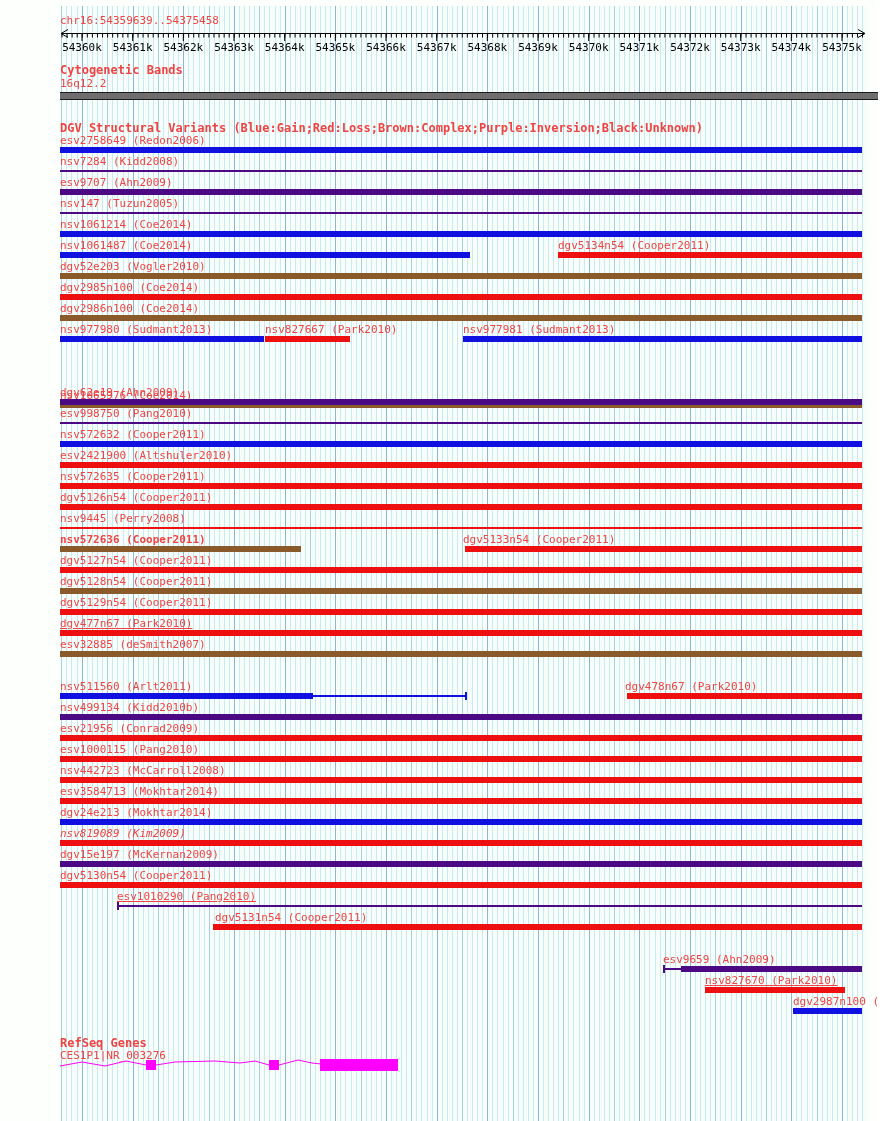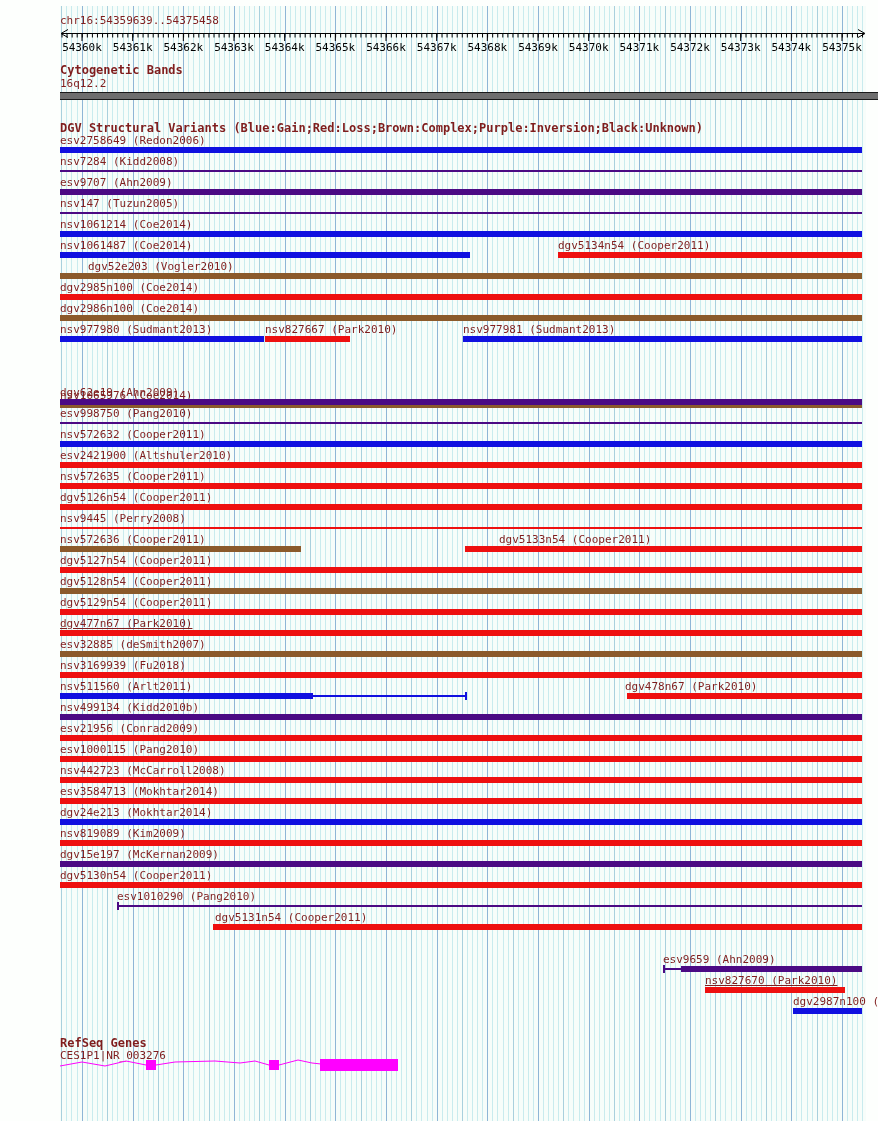--- a/index.html
+++ b/index.html
@@ -1,17 +1,17 @@
 <!DOCTYPE html>
 <html><head>
 <meta charset="utf-8">
 <style>
   html,body{margin:0;padding:0;background:#ffffff;}
   .canvas{position:relative;width:878px;height:1121px;overflow:hidden;background:#fdfffd;
-          font-family:"DejaVu Sans Mono",monospace;color:#7f1d1d;}
+          font-family:"DejaVu Sans Mono",monospace;color:#ef4444;}
   .grid{position:absolute;left:60px;top:6px;width:806px;height:1115px;
         background-color:#f7fdfa;
         background-image:
           repeating-linear-gradient(90deg,#8fb6d6 0 1px,transparent 1px 50.667px),
           repeating-linear-gradient(90deg,#a9d0dd 0 1px,transparent 1px 25.333px),
           repeating-linear-gradient(90deg,#c9ebee 0 1px,transparent 1px 5.0667px);
         background-position:22px 0,22px 0,22px 0;}
   .mono{position:absolute;font:11px/13px "DejaVu Sans Mono",monospace;white-space:pre;}
   .title{position:absolute;font:bold 12px/13px "DejaVu Sans Mono",monospace;white-space:pre;}
   .cytoband-bar{position:absolute;left:60px;top:92px;width:830px;height:6px;
@@ -256,21 +256,21 @@
         <div class="vlabel" style="left: 60px;">nsv1061214 (Coe2014)</div>
         <div class="vbar thick" style="left: 60px; width: 802px; background: rgb(16, 16, 224);"></div>
       </div>
       <div class="variant-row" style="top: 240px;">
         <div class="vlabel" style="left: 60px;">nsv1061487 (Coe2014)</div>
         <div class="vbar thick" style="left: 60px; width: 410px; background: rgb(16, 16, 224);"></div>
         <div class="vlabel" style="left: 558px;">dgv5134n54 (Cooper2011)</div>
         <div class="vbar thick" style="left: 558px; width: 304px; background: rgb(238, 16, 16);"></div>
       </div>
       <div class="variant-row" style="top: 261px;">
-        <div class="vlabel" style="left: 60px; margin-left: 28px;">dgv52e203 (Vogler2010)</div>
+        <div class="vlabel" style="left: 60px;">dgv52e203 (Vogler2010)</div>
         <div class="vbar thick" style="left: 60px; width: 802px; background: rgb(139, 90, 43);"></div>
       </div>
       <div class="variant-row" style="top: 282px;">
         <div class="vlabel" style="left: 60px;">dgv2985n100 (Coe2014)</div>
         <div class="vbar thick" style="left: 60px; width: 802px; background: rgb(238, 16, 16);"></div>
       </div>
       <div class="variant-row" style="top: 303px;">
         <div class="vlabel" style="left: 60px;">dgv2986n100 (Coe2014)</div>
         <div class="vbar thick" style="left: 60px; width: 802px; background: rgb(139, 90, 43);"></div>
       </div>
@@ -308,23 +308,23 @@
       </div>
       <div class="variant-row" style="top: 492px;">
         <div class="vlabel" style="left: 60px;">dgv5126n54 (Cooper2011)</div>
         <div class="vbar thick" style="left: 60px; width: 802px; background: rgb(238, 16, 16);"></div>
       </div>
       <div class="variant-row" style="top: 513px;">
         <div class="vlabel" style="left: 60px;">nsv9445 (Perry2008)</div>
         <div class="vbar thin" style="left: 60px; width: 802px; background: rgb(238, 16, 16);"></div>
       </div>
       <div class="variant-row" style="top: 534px;">
-        <div class="vlabel" style="left: 60px;">nsv572636 (Cooper2011)</div>
+        <div class="vlabel" style="left: 60px; font-weight: bold;">nsv572636 (Cooper2011)</div>
         <div class="vbar thick" style="left: 60px; width: 241px; background: rgb(139, 90, 43);"></div>
-        <div class="vlabel" style="left: 463px; margin-left: 36px;">dgv5133n54 (Cooper2011)</div>
+        <div class="vlabel" style="left: 463px;">dgv5133n54 (Cooper2011)</div>
         <div class="vbar thick" style="left: 465px; width: 397px; background: rgb(238, 16, 16);"></div>
       </div>
       <div class="variant-row" style="top: 555px;">
         <div class="vlabel" style="left: 60px;">dgv5127n54 (Cooper2011)</div>
         <div class="vbar thick" style="left: 60px; width: 802px; background: rgb(238, 16, 16);"></div>
       </div>
       <div class="variant-row" style="top: 576px;">
         <div class="vlabel" style="left: 60px;">dgv5128n54 (Cooper2011)</div>
         <div class="vbar thick" style="left: 60px; width: 802px; background: rgb(139, 90, 43);"></div>
       </div>
@@ -332,24 +332,20 @@
         <div class="vlabel" style="left: 60px;">dgv5129n54 (Cooper2011)</div>
         <div class="vbar thick" style="left: 60px; width: 802px; background: rgb(238, 16, 16);"></div>
       </div>
       <div class="variant-row" style="top: 618px;">
         <div class="vlabel" style="left: 60px; text-decoration: underline;">dgv477n67 (Park2010)</div>
         <div class="vbar thick" style="left: 60px; width: 802px; background: rgb(238, 16, 16);"></div>
       </div>
       <div class="variant-row" style="top: 639px; padding-left: 44px;">
         <div class="vlabel" style="left: 60px;">esv32885 (deSmith2007)</div>
         <div class="vbar thick" style="left: 60px; width: 802px; background: rgb(139, 90, 43);"></div>
-      </div>
-      <div class="variant-row" style="top: 660px;">
-        <div class="vlabel" style="left: 60px;">nsv3169939 (Fu2018)</div>
-        <div class="vbar thick" style="left: 60px; width: 802px; background: rgb(238, 16, 16);"></div>
       </div>
       <div class="variant-row" style="top: 681px;">
         <div class="vlabel" style="left: 60px;">nsv511560 (Arlt2011)</div>
         <div class="vbar thick" style="left: 60px; width: 253px; background: rgb(16, 16, 224);"></div>
         <div class="vbar thin" style="left: 313px; width: 153px; background: rgb(16, 16, 224);"></div>
         <div class="vbar tick" style="left: 465px; background: rgb(16, 16, 224);"></div>
         <div class="vlabel" style="left: 625px;">dgv478n67 (Park2010)</div>
         <div class="vbar thick" style="left: 627px; width: 235px; background: rgb(238, 16, 16);"></div>
       </div>
       <div class="variant-row" style="top: 702px;">
@@ -370,33 +366,33 @@
       </div>
       <div class="variant-row" style="top: 786px;">
         <div class="vlabel" style="left: 60px;">esv3584713 (Mokhtar2014)</div>
         <div class="vbar thick" style="left: 60px; width: 802px; background: rgb(238, 16, 16);"></div>
       </div>
       <div class="variant-row" style="top: 807px;">
         <div class="vlabel" style="left: 60px;">dgv24e213 (Mokhtar2014)</div>
         <div class="vbar thick" style="left: 60px; width: 802px; background: rgb(16, 16, 224);"></div>
       </div>
       <div class="variant-row" style="top: 828px;">
-        <div class="vlabel" style="left: 60px;">nsv819089 (Kim2009)</div>
+        <div class="vlabel" style="left: 60px; font-style: italic;">nsv819089 (Kim2009)</div>
         <div class="vbar thick" style="left: 60px; width: 802px; background: rgb(238, 16, 16);"></div>
       </div>
       <div class="variant-row" style="top: 849px;">
         <div class="vlabel" style="left: 60px;">dgv15e197 (McKernan2009)</div>
         <div class="vbar thick" style="left: 60px; width: 802px; background: rgb(75, 10, 132);"></div>
       </div>
       <div class="variant-row" style="top: 870px;">
         <div class="vlabel" style="left: 60px;">dgv5130n54 (Cooper2011)</div>
         <div class="vbar thick" style="left: 60px; width: 802px; background: rgb(238, 16, 16);"></div>
       </div>
       <div class="variant-row" style="top: 891px;">
-        <div class="vlabel" style="left: 117px;">esv1010290 (Pang2010)</div>
+        <div class="vlabel" style="left: 117px; text-decoration: underline;">esv1010290 (Pang2010)</div>
         <div class="vbar tick" style="left: 117px; background: rgb(75, 10, 132);"></div>
         <div class="vbar thin" style="left: 117px; width: 745px; background: rgb(75, 10, 132);"></div>
       </div>
       <div class="variant-row" style="top: 912px;">
         <div class="vlabel" style="left: 215px;">dgv5131n54 (Cooper2011)</div>
         <div class="vbar thick" style="left: 213px; width: 649px; background: rgb(238, 16, 16);"></div>
       </div>
       <div class="variant-row" style="top: 954px;">
         <div class="vlabel" style="left: 663px;">esv9659 (Ahn2009)</div>
         <div class="vbar tick" style="left: 663px; background: rgb(75, 10, 132);"></div>

